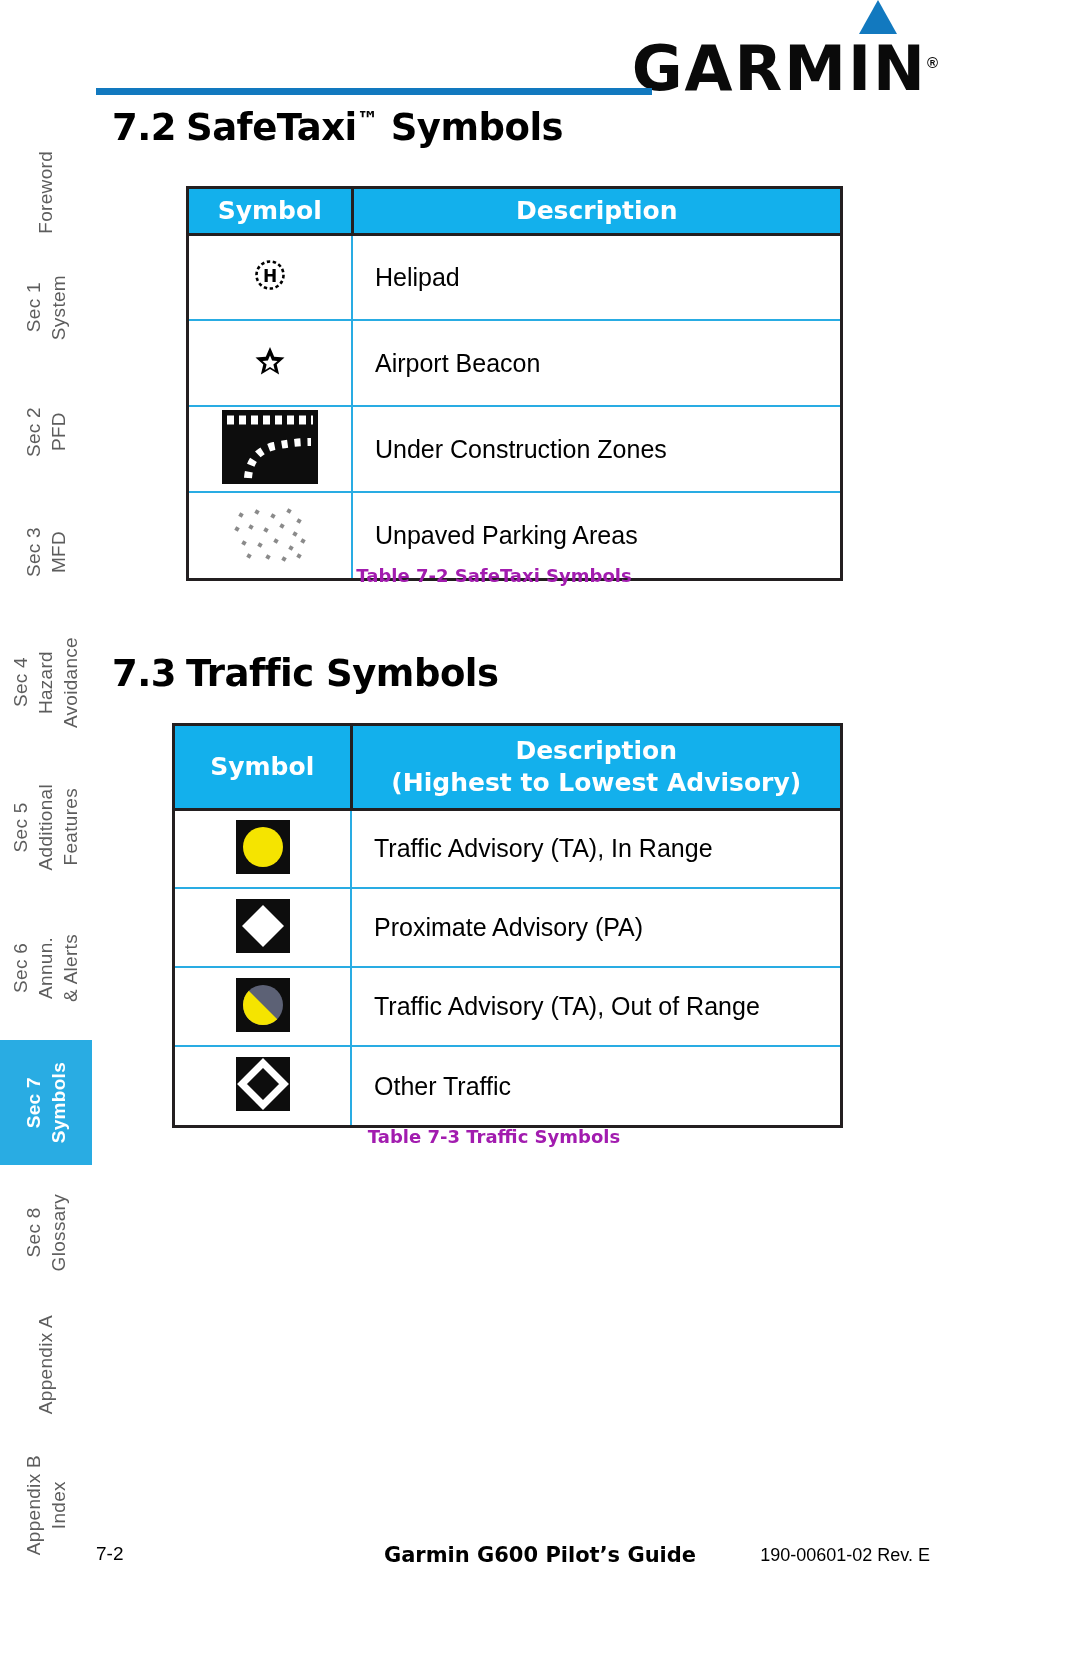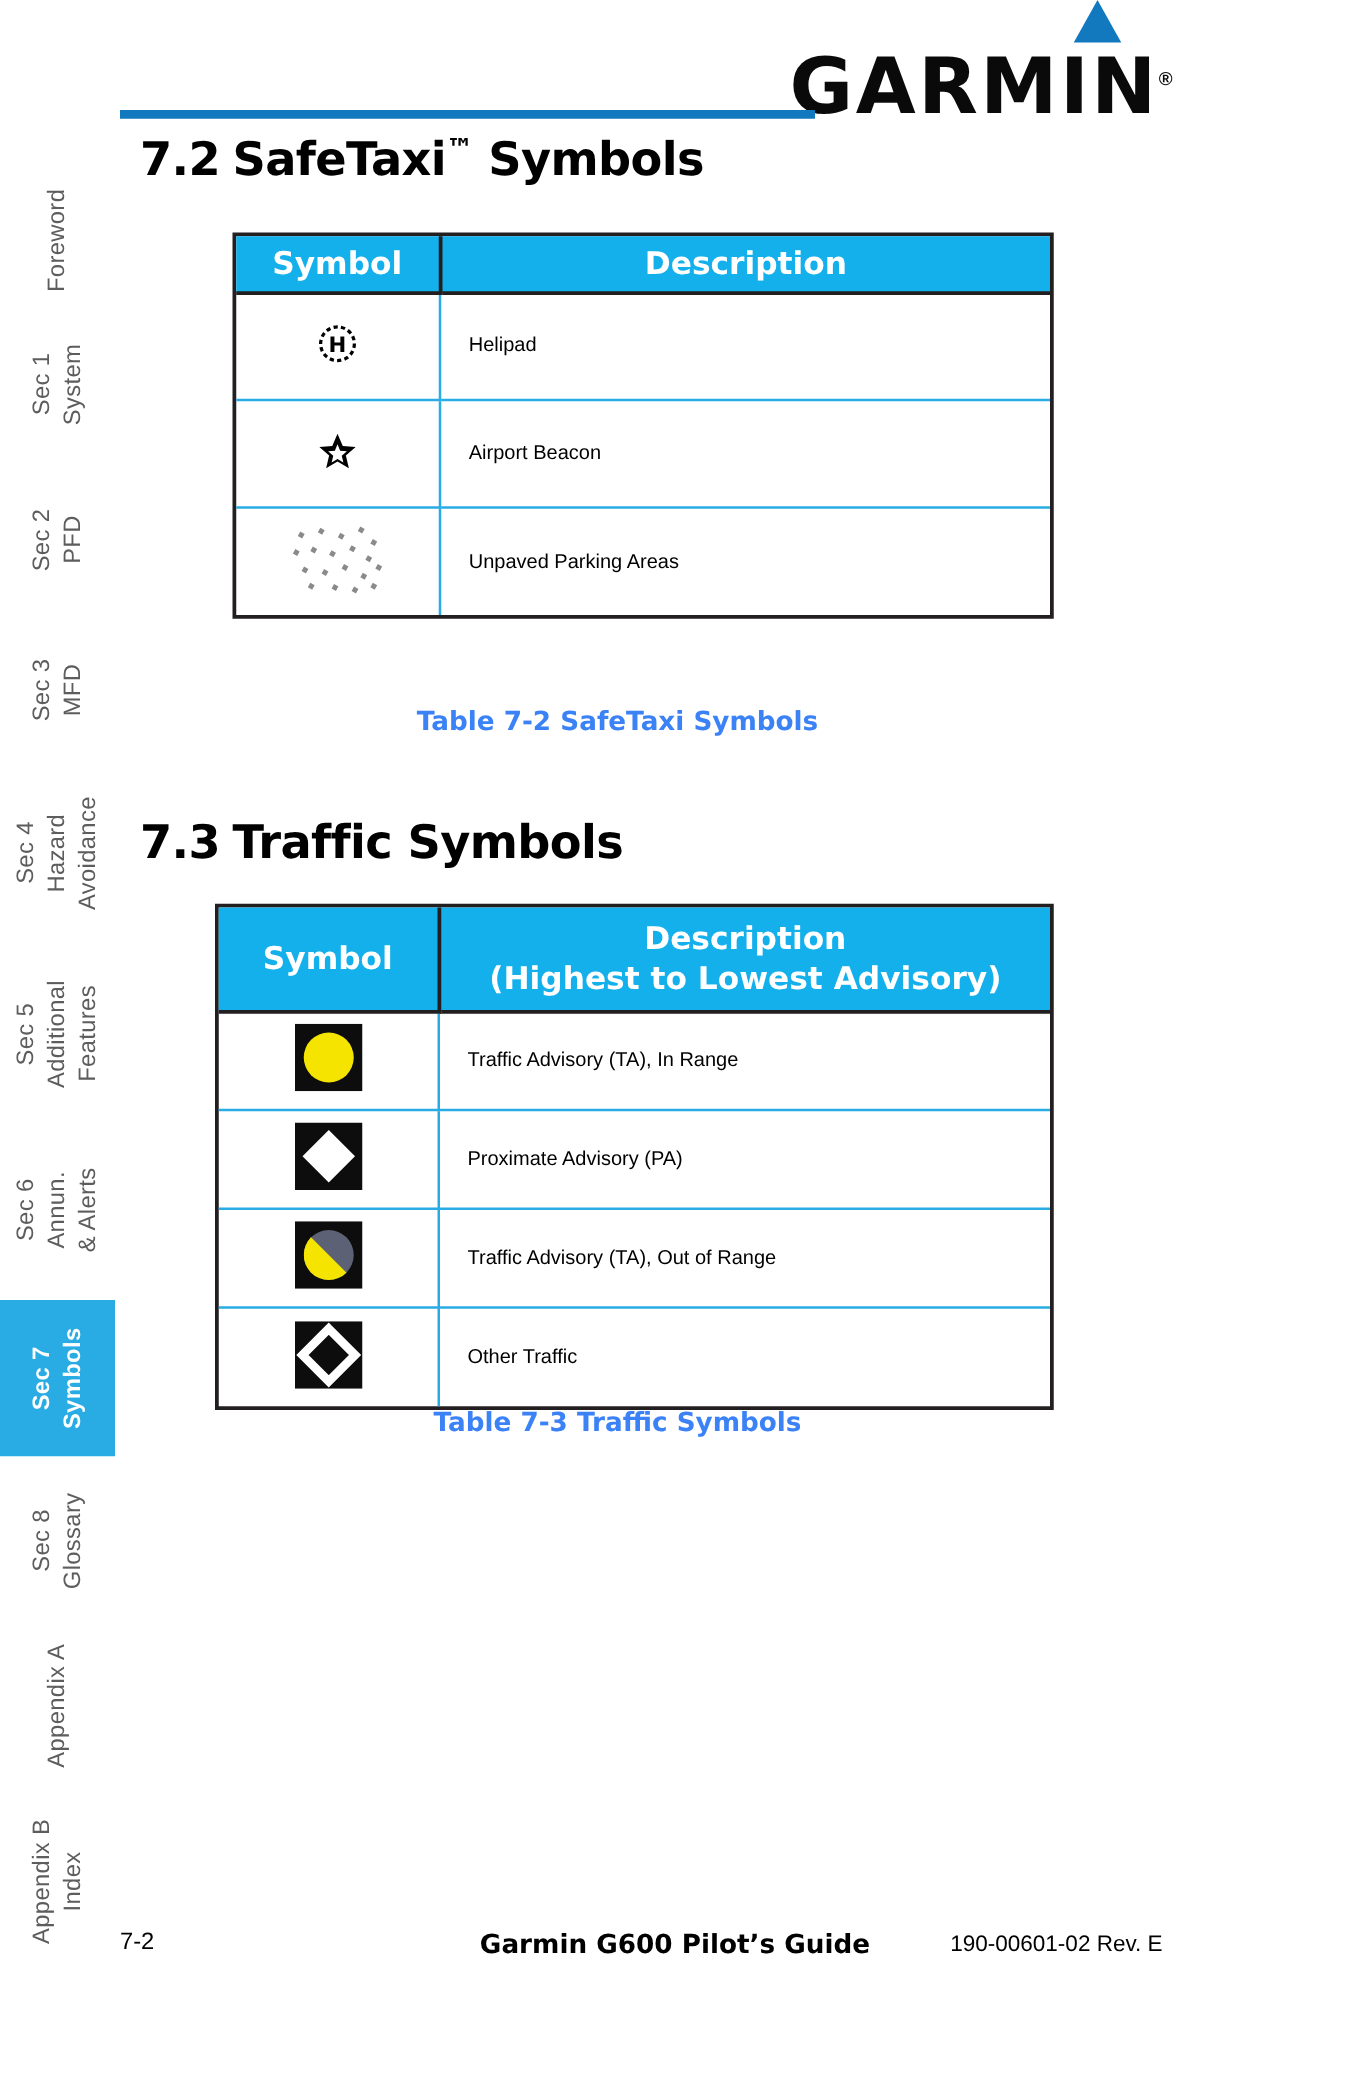--- a/index.html
+++ b/index.html
@@ -91,30 +91,30 @@
   .tbl td.cell-sym {
     border-right: 2px solid #29ace3;
     border-bottom: 2px solid #29ace3;
     text-align: center; vertical-align: middle;
   }
   .tbl td.cell-desc {
     border-bottom: 2px solid #29ace3;
     padding-left: 22px;
     vertical-align: middle;
     font-family: "Liberation Sans", sans-serif;
-    font-size: 16px; color: #000;
+    font-size: 25px; color: #000;
   }
   .tbl tr.last td { border-bottom: none; }
 
   .cap {
     position: absolute;
     width: 100%;
     text-align: center;
     font-family: "DejaVu Sans", sans-serif;
-    font-weight: 700; font-size: 21px; color: #3b82f6;
+    font-weight: 700; font-size: 18px; color: #a21caf;
   }
 
   
   .sym { display: inline-block; vertical-align: middle; }
 
   
   .footer { position: absolute; bottom: 96px; left: 0; width: 1080px; height: 30px; }
   .f-left {
     position: absolute; left: 96px; top: 0;
     font-family: "Liberation Sans", sans-serif; font-size: 19px; color: #000;
@@ -219,20 +219,32 @@
           <span class="sym">
             <svg width="34" height="34" viewBox="0 0 34 34">
               <path d="M17 3 L21.2 12.8 L31.5 13.6 L23.7 20.4 L26.1 30.6 L17 25.1 L7.9 30.6 L10.3 20.4 L2.5 13.6 L12.8 12.8 Z" fill="#000"></path>
               <path d="M17 11.4 L19.1 16.6 L24.5 17 L20.4 20.6 L21.7 26 L17 23.1 L12.3 26 L13.6 20.6 L9.5 17 L14.9 16.6 Z" fill="#fff"></path>
             </svg>
           </span>
         </td>
         <td class="cell-desc">Airport Beacon</td>
       </tr>
 
+      <tr>
+        <td class="cell-sym" style="height:86px;">
+          <span class="sym">
+            <svg width="96" height="74" viewBox="0 0 96 74">
+              <rect x="0" y="0" width="96" height="74" fill="#0d0d0d"></rect>
+              <line x1="5" y1="10" x2="91" y2="10" stroke="#fff" stroke-width="9" stroke-dasharray="7 5"></line>
+              <path d="M26 68 Q28 42 52 36 Q72 32 89 32" fill="none" stroke="#fff" stroke-width="8" stroke-dasharray="6 7" stroke-linecap="butt"></path>
+            </svg>
+          </span>
+        </td>
+        <td class="cell-desc">Under Construction Zones</td>
+      </tr>
 
       <tr class="last">
         <td class="cell-sym" style="height:86px;">
           <span class="sym">
             <svg width="74" height="58" viewBox="0 0 74 58">
               <g fill="#8a8a8a">
                 <rect x="6" y="8" width="4" height="4" transform="rotate(30 8 10)"></rect>
                 <rect x="22" y="5" width="4" height="4" transform="rotate(30 24 7)"></rect>
                 <rect x="38" y="9" width="4" height="4" transform="rotate(30 40 11)"></rect>
                 <rect x="54" y="4" width="4" height="4" transform="rotate(30 56 6)"></rect>

